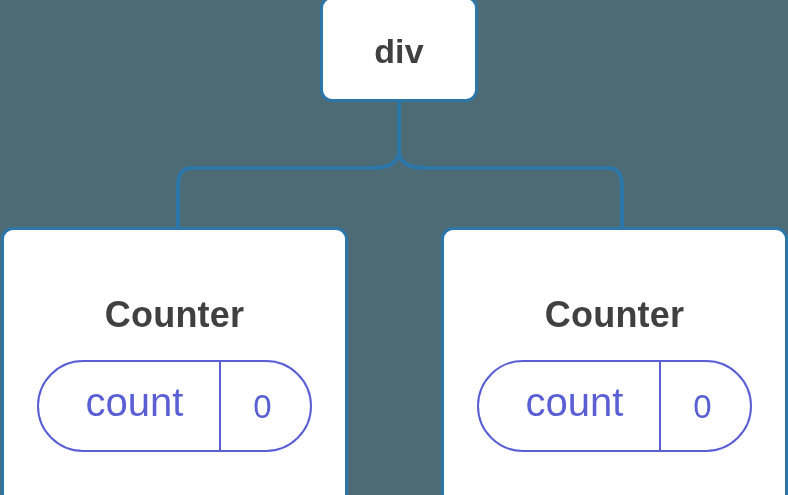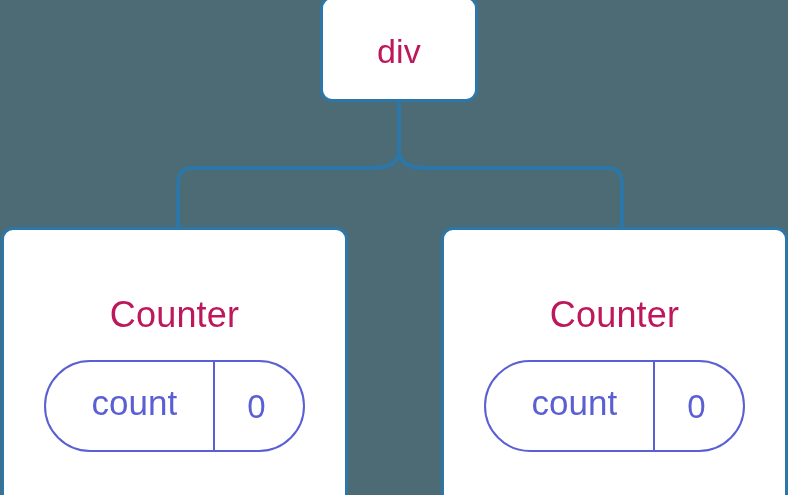--- a/index.html
+++ b/index.html
@@ -58,23 +58,23 @@
   .node-child-left {
     left: 1px;
     width: 347px;
   }
   .node-child-right {
     left: 441px;
     width: 347px;
   }
 
   .node-title {
-    color: #be185d;
+    color: #404040;
     font-size: 36px;
-    font-weight: 400;
+    font-weight: 700;
     letter-spacing: 0.2px;
     line-height: 1;
     white-space: nowrap;
   }
   .node-root .node-title {
     font-size: 34px;
   }
   .node-child .node-title {
     margin-top: 67px;
   }
@@ -89,21 +89,21 @@
     display: flex;
     align-items: stretch;
     background: #ffffff;
   }
   .pill-key {
     display: flex;
     align-items: center;
     justify-content: center;
     padding: 0 36px 8px 46px;
     color: #5b5fd4;
-    font-size: 35px;
+    font-size: 40px;
     line-height: 1;
     white-space: nowrap;
   }
   .pill-divider {
     width: 2px;
     background: #5b5fd4;
     flex: 0 0 auto;
   }
   .pill-value {
     display: flex;

